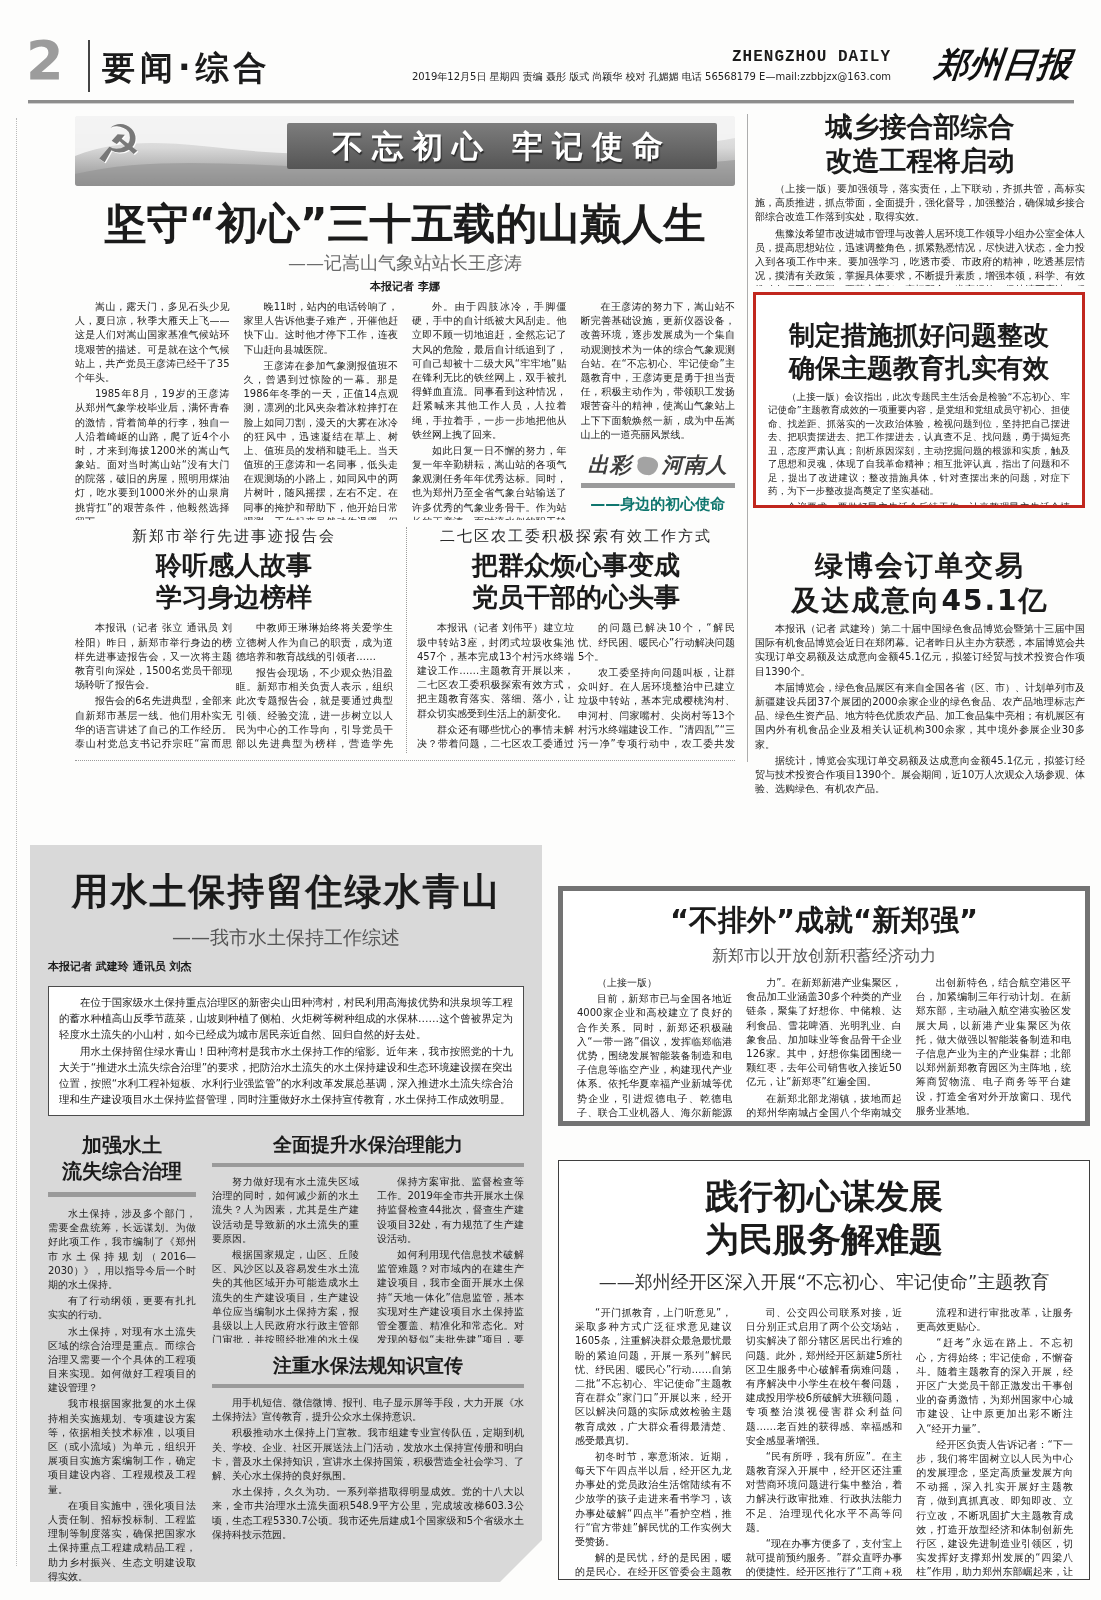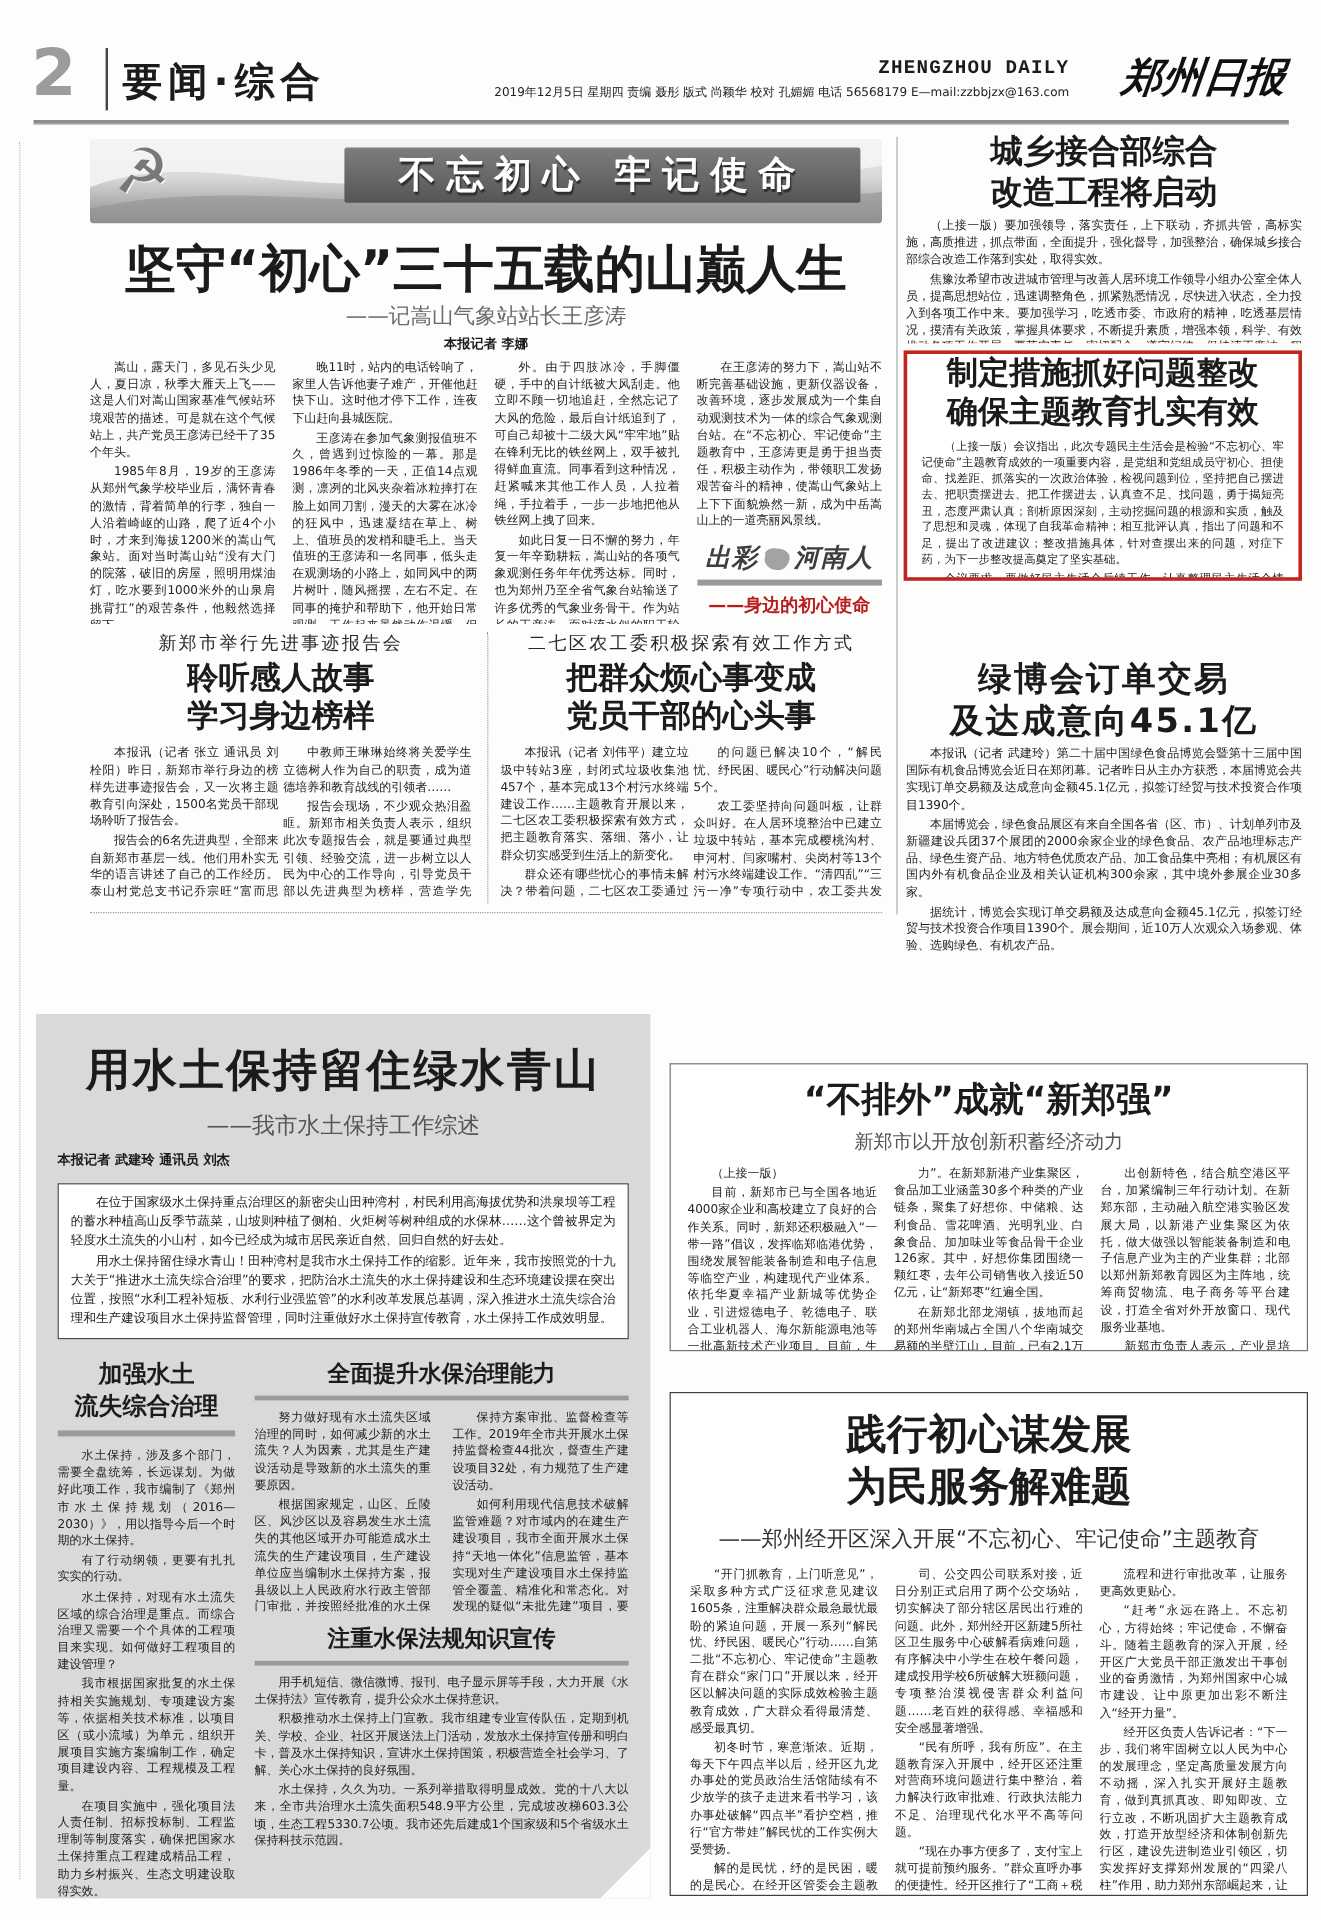--- a/index.html
+++ b/index.html
@@ -30,38 +30,38 @@
   
   .main-headline{position:absolute;left:75px;top:196px;width:660px;text-align:center;font-size:42px;font-weight:bold;letter-spacing:0;}
   .main-subtitle{position:absolute;left:75px;top:251px;width:660px;text-align:center;font-size:18px;color:#6b6b6b;}
   .main-byline{position:absolute;left:75px;top:279px;width:660px;text-align:center;font-size:11px;font-weight:bold;}
   .main-cols{position:absolute;left:75px;top:300px;width:660px;height:220px;display:flex;gap:14px;overflow:hidden;}
   .main-cols .col{flex:1;overflow:hidden;}
   .inset{margin-top:8px;text-align:center;}
   .inset-title{font-size:21px;font-weight:bold;font-style:italic;font-family:"DejaVu Serif","Liberation Serif",serif;color:#3d3d3d;letter-spacing:1px;}
   .map-blob{display:inline-block;vertical-align:middle;margin:0 2px;}
   .inset-rule{height:5px;background:#9a9a9a;margin:3px 0 6px;}
-  .inset-sub{font-size:15px;font-weight:bold;color:#b91c1c;}
+  .inset-sub{font-size:15px;font-weight:bold;color:#0f766e;}
 
   
   .subart{position:absolute;top:527px;width:318px;height:226px;overflow:hidden;}
   .subart.left{left:75px;} .subart.right{left:417px;}
   .subart-divider{position:absolute;left:406px;top:527px;height:226px;border-left:1px dotted #999;}
   .kicker{text-align:center;font-size:15px;letter-spacing:2px;color:#2a2a2a;}
   .sub-headline{text-align:center;font-size:26px;font-weight:bold;line-height:1.22;margin:4px 0 8px;}
   .two-cols{display:flex;gap:4px;height:128px;overflow:hidden;}
   .two-cols .col{flex:1;overflow:hidden;}
   .hr-dotted{position:absolute;left:75px;top:760px;width:660px;border-top:1px dotted #999;}
 
   
   .vrule{position:absolute;left:747px;top:114px;width:1px;height:648px;background:#adadad;}
   .rail-headline{position:absolute;left:755px;width:330px;text-align:center;font-size:27px;font-weight:bold;line-height:1.25;}
   .rail-body{position:absolute;left:755px;width:330px;overflow:hidden;}
-  .redbox{position:absolute;left:753px;top:292px;width:332px;height:192px;border:3px solid #c1271e;box-sizing:border-box;
-          padding:0 12px;overflow:hidden;background:#fff;}
+  .redbox{position:absolute;left:753px;top:292px;width:332px;height:216px;border:3px solid #c1271e;box-sizing:border-box;
+          padding:24px 12px;overflow:hidden;background:#fff;}
   .redbox .rb-headline{text-align:center;font-size:26px;font-weight:bold;line-height:1.25;margin-bottom:6px;}
   .redbox .body-text{font-size:9.5px;}
 
   
   .water{position:absolute;left:30px;top:845px;width:512px;height:737px;background:#d9d9d9;box-sizing:border-box;
          padding:22px 18px 16px;overflow:hidden;}
   .water:after{content:"";position:absolute;right:0;bottom:0;border-style:solid;border-width:0 0 42px 42px;
                border-color:transparent transparent #fdfdfc transparent;}
   .water-headline{text-align:center;font-size:37px;font-weight:bold;letter-spacing:2px;}
   .water-subtitle{text-align:center;font-size:19px;color:#565656;margin-top:8px;}
@@ -73,21 +73,21 @@
   .wsec1-title{text-align:center;font-size:20px;font-weight:bold;line-height:1.3;}
   .wsec1-bar{height:5px;background:#9a9a9a;margin:8px 0 10px;}
   .water-right{flex:1;overflow:hidden;}
   .wsec-title{text-align:center;font-size:19px;font-weight:bold;padding-bottom:5px;border-bottom:4px solid #9a9a9a;margin-bottom:8px;}
   .wsec-cols{display:flex;gap:12px;overflow:hidden;}
   .wsec-cols .col{flex:1;overflow:hidden;}
   .wsec-cols.s2{height:168px;gap:18px;} .wsec-cols.s3{height:196px;}
   .wsec2-wrap{margin-bottom:10px;}
 
   
-  .box1{position:absolute;left:558px;top:886px;width:532px;height:240px;border:1px solid #737373;box-sizing:border-box;
+  .box1{position:absolute;left:558px;top:886px;width:532px;height:240px;border:5px solid #737373;box-sizing:border-box;
         padding:10px 14px;overflow:hidden;background:#fff;}
   .b1-headline{text-align:center;font-size:29px;font-weight:bold;}
   .b1-subtitle{text-align:center;font-size:16px;color:#555;margin:5px 0 9px;}
   .b-cols{display:flex;gap:14px;overflow:hidden;}
   .b-cols .col{flex:1;overflow:hidden;}
   .b1-cols{height:156px;}
   .box2{position:absolute;left:558px;top:1160px;width:532px;height:420px;border:1px solid #3f3f3f;box-sizing:border-box;
         padding:14px 16px;overflow:hidden;background:#fff;}
   .b2-headline{text-align:center;font-size:34px;font-weight:bold;line-height:1.25;}
   .b2-subtitle{text-align:center;font-size:18px;color:#333;margin:10px 0 12px;}

